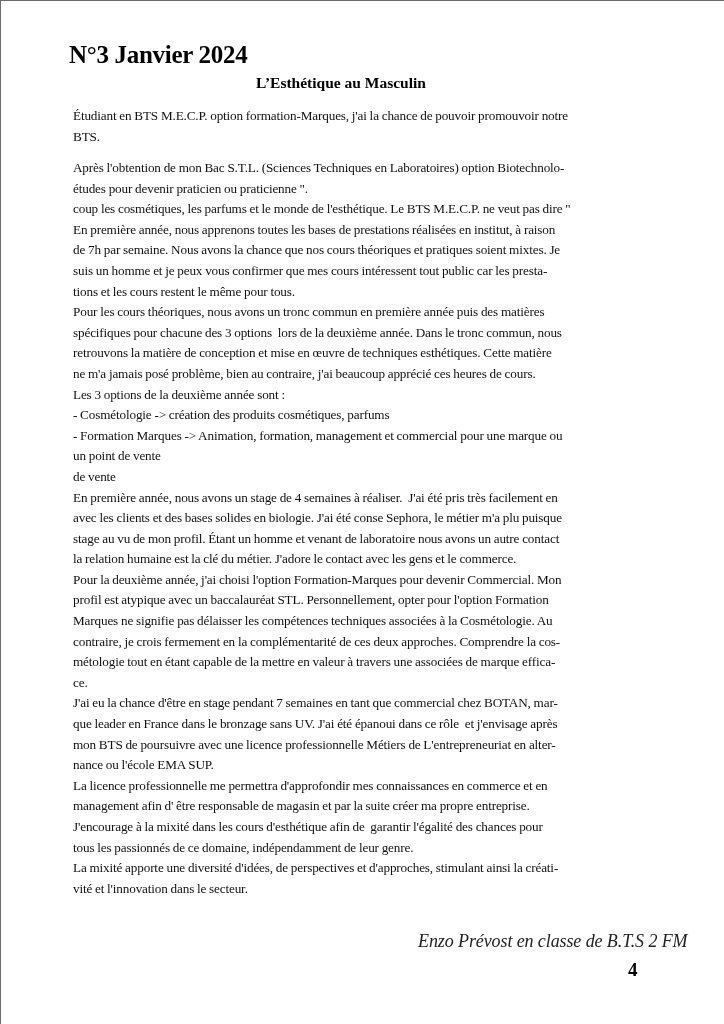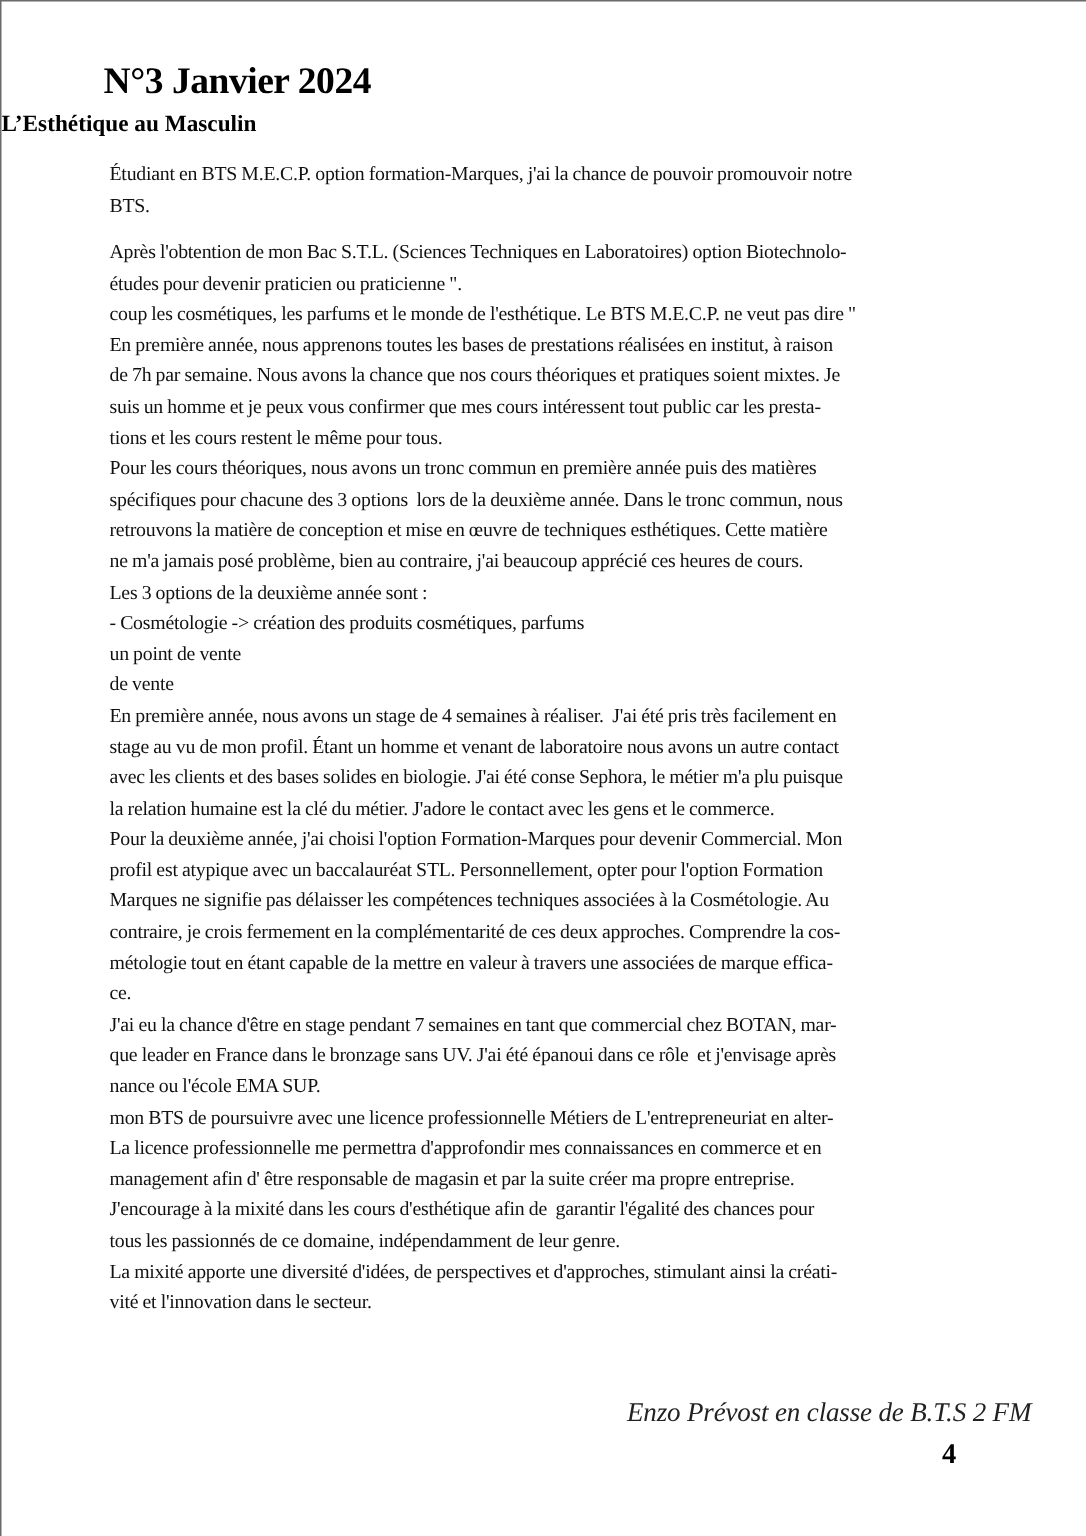--- a/index.html
+++ b/index.html
@@ -27,21 +27,21 @@
       line-height: 30px;
       color: #000;
       letter-spacing: -0.3px;
     }
     .article-title {
       position: absolute;
       left: 0;
       width: 680px;
       top: 72px;
       margin: 0;
-      text-align: left;
+      text-align: center;
       font-family: "Liberation Serif", serif;
       font-weight: bold;
       font-size: 15.5px;
       line-height: 20px;
       color: #000;
     }
     .body-text {
       position: absolute;
       left: 72px;
       width: 600px;
@@ -101,36 +101,37 @@
     <span class="line">En première année, nous apprenons toutes les bases de prestations réalisées en institut, à raison</span>
     <span class="line">de 7h par semaine. Nous avons la chance que nos cours théoriques et pratiques soient mixtes. Je</span>
     <span class="line">suis un homme et je peux vous confirmer que mes cours intéressent tout public car les presta-</span>
     <span class="line">tions et les cours restent le même pour tous.</span>
     <span class="line">Pour les cours théoriques, nous avons un tronc commun en première année puis des matières</span>
     <span class="line">spécifiques pour chacune des 3 options  lors de la deuxième année. Dans le tronc commun, nous</span>
     <span class="line">retrouvons la matière de conception et mise en œuvre de techniques esthétiques. Cette matière</span>
     <span class="line">ne m'a jamais posé problème, bien au contraire, j'ai beaucoup apprécié ces heures de cours.</span>
     <span class="line">Les 3 options de la deuxième année sont :</span>
     <span class="line">- Cosmétologie -&gt; création des produits cosmétiques, parfums</span>
+    <span class="line">- Formation Marques -&gt; Animation, formation, management et commercial pour une marque ou</span>
     <span class="line">un point de vente</span>
     <span class="line">de vente</span>
     <span class="line">En première année, nous avons un stage de 4 semaines à réaliser.  J'ai été pris très facilement en</span>
+    <span class="line">avec les clients et des bases solides en biologie. J'ai été conse Sephora, le métier m'a plu puisque</span>
     <span class="line">stage au vu de mon profil. Étant un homme et venant de laboratoire nous avons un autre contact</span>
-    <span class="line">avec les clients et des bases solides en biologie. J'ai été conse Sephora, le métier m'a plu puisque</span>
     <span class="line">la relation humaine est la clé du métier. J'adore le contact avec les gens et le commerce.</span>
     <span class="line">Pour la deuxième année, j'ai choisi l'option Formation-Marques pour devenir Commercial. Mon</span>
     <span class="line">profil est atypique avec un baccalauréat STL. Personnellement, opter pour l'option Formation</span>
     <span class="line">Marques ne signifie pas délaisser les compétences techniques associées à la Cosmétologie. Au</span>
     <span class="line">contraire, je crois fermement en la complémentarité de ces deux approches. Comprendre la cos-</span>
     <span class="line">métologie tout en étant capable de la mettre en valeur à travers une associées de marque effica-</span>
     <span class="line">ce.</span>
     <span class="line">J'ai eu la chance d'être en stage pendant 7 semaines en tant que commercial chez BOTAN, mar-</span>
     <span class="line">que leader en France dans le bronzage sans UV. J'ai été épanoui dans ce rôle  et j'envisage après</span>
+    <span class="line">mon BTS de poursuivre avec une licence professionnelle Métiers de L'entrepreneuriat en alter-</span>
     <span class="line">nance ou l'école EMA SUP.</span>
-    <span class="line">mon BTS de poursuivre avec une licence professionnelle Métiers de L'entrepreneuriat en alter-</span>
     <span class="line">La licence professionnelle me permettra d'approfondir mes connaissances en commerce et en</span>
     <span class="line">management afin d' être responsable de magasin et par la suite créer ma propre entreprise.</span>
     <span class="line">J'encourage à la mixité dans les cours d'esthétique afin de  garantir l'égalité des chances pour</span>
     <span class="line">tous les passionnés de ce domaine, indépendamment de leur genre.</span>
     <span class="line">La mixité apporte une diversité d'idées, de perspectives et d'approches, stimulant ainsi la créati-</span>
     <span class="line">vité et l'innovation dans le secteur.</span>
   </div>
 
 <div class="signature">Enzo Prévost en classe de B.T.S 2 FM</div>
 

